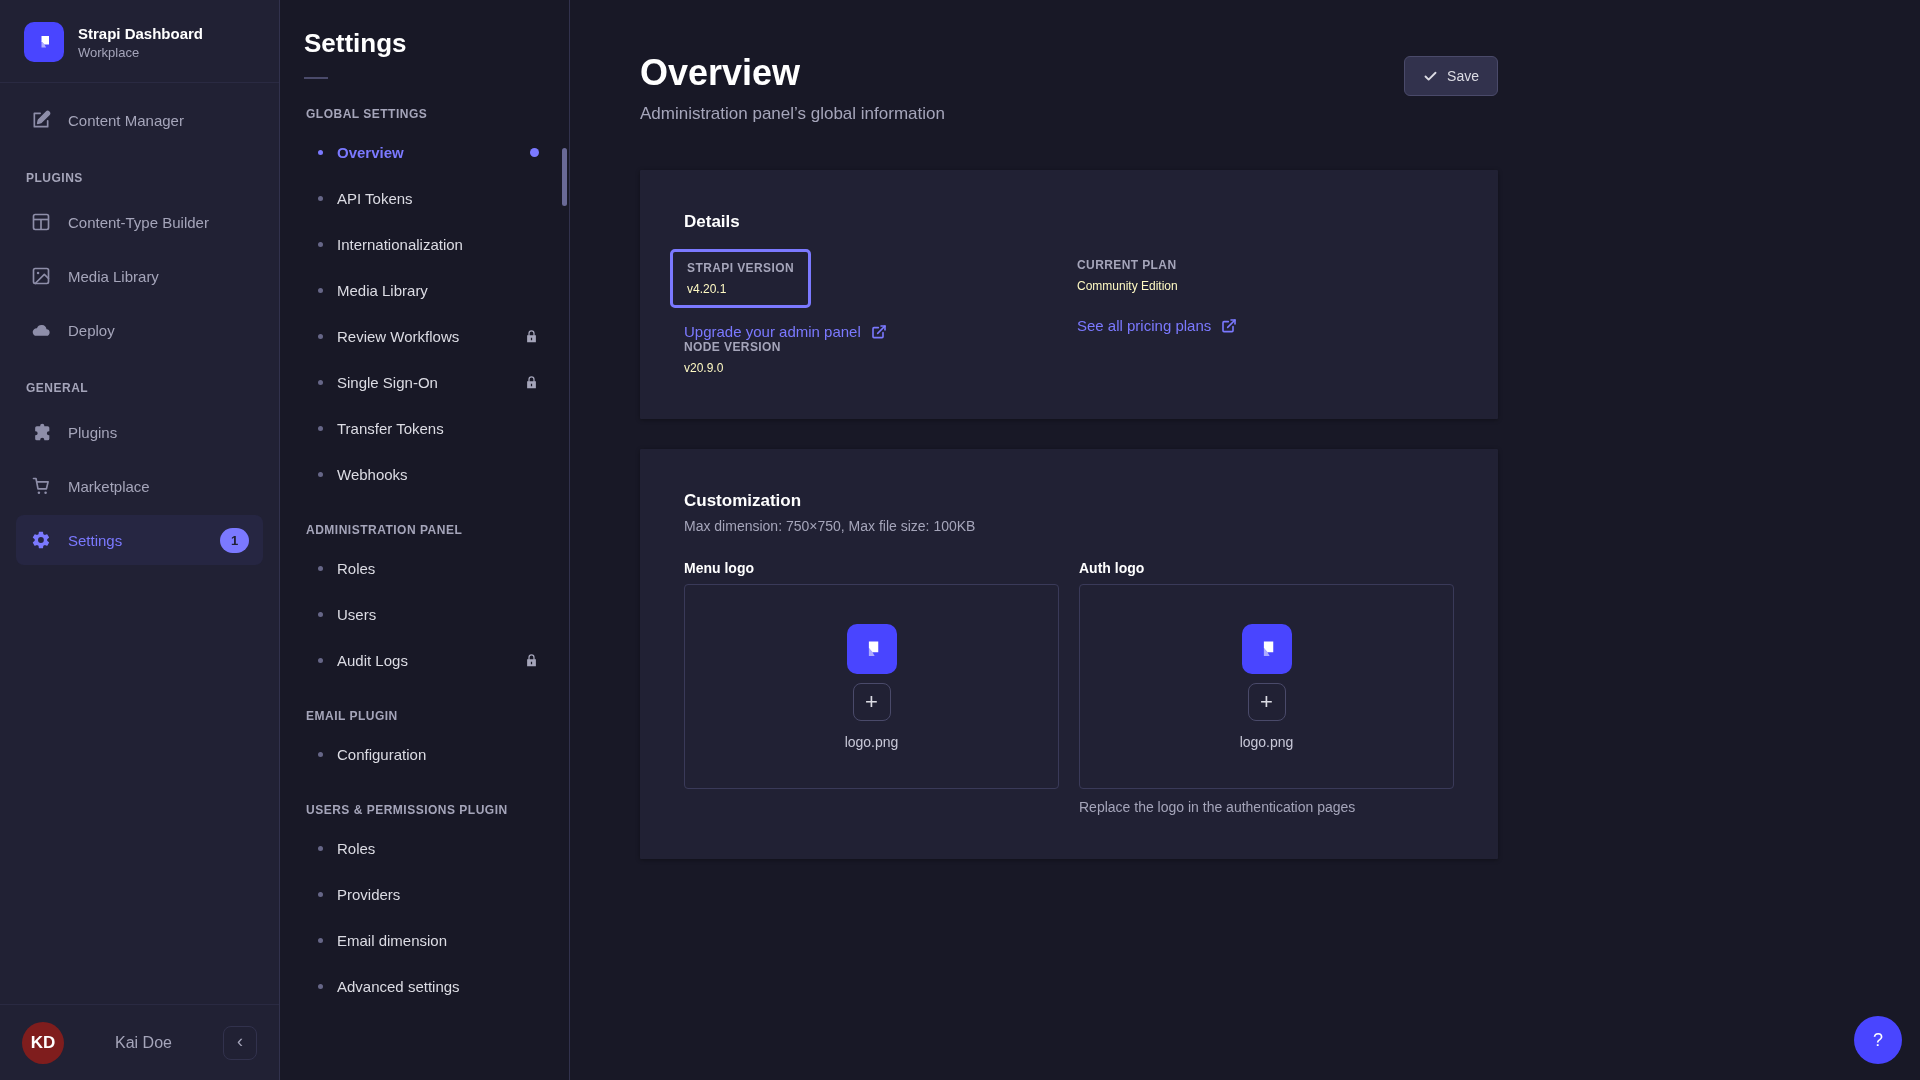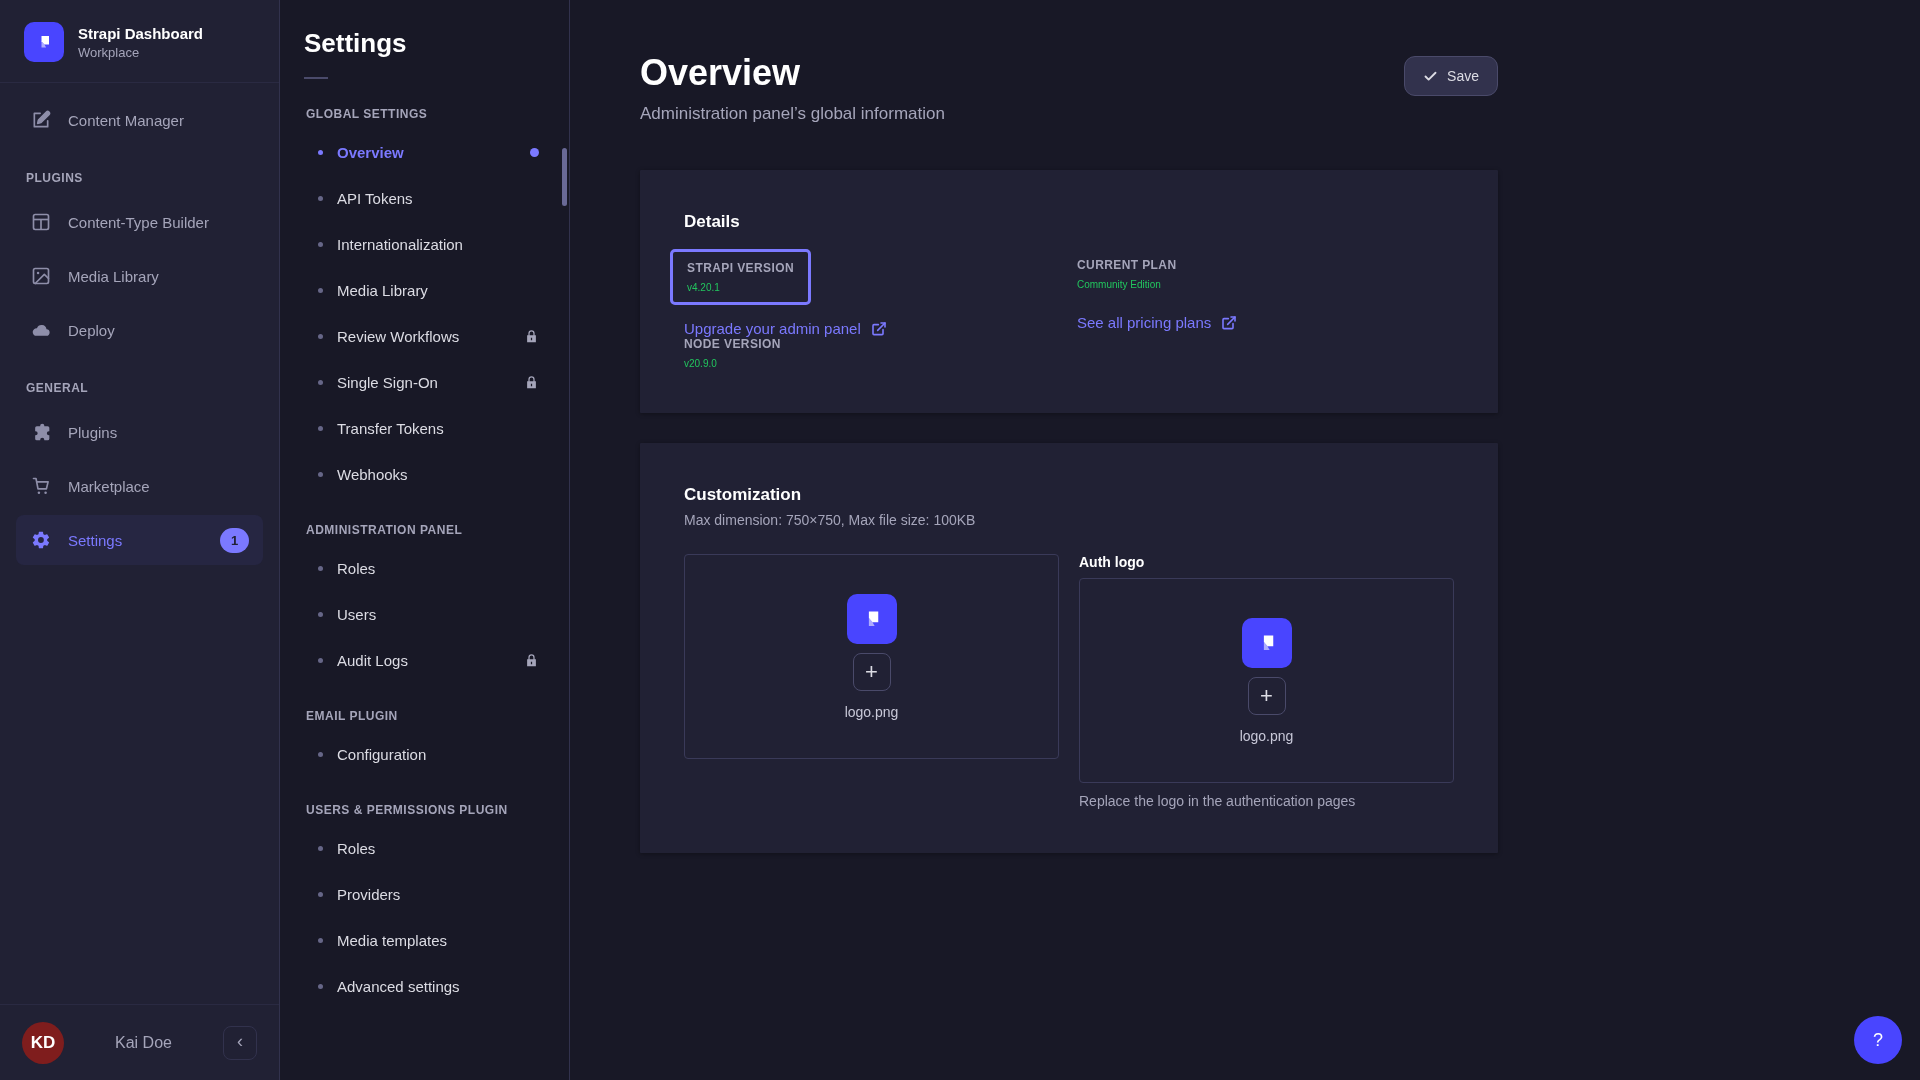--- a/index.html
+++ b/index.html
@@ -60,31 +60,31 @@
   .notif-dot { width:9px; height:9px; border-radius:50%; background:#7b79ff; }
   .scroll-thumb { position:absolute; right:2px; top:148px; width:5px; height:58px; border-radius:3px; background:#696996; }
 
   
   main { flex:1; height:100%; overflow:hidden; padding:0 70px; }
   .page-head { display:flex; align-items:flex-start; justify-content:space-between; padding-top:52px; }
   .page-head h1 { font-size:36px; font-weight:700; color:#ffffff; }
   .page-sub { font-size:17px; color:#a5a5ba; margin-top:10px; }
   .save-btn {
     display:flex; align-items:center; gap:9px; height:40px; padding:0 18px; margin-top:4px;
-    background:#32324d; border:1px solid #4a4a6a; border-radius:11px; color:#dcdce4; font-size:14px;
+    background:#32324d; border:1px solid #4a4a6a; border-radius:6px; color:#dcdce4; font-size:14px;
     font-family:inherit; cursor:pointer;
   }
   .save-btn svg { color:#dcdce4; }
 
   .card { background:#212134; border-radius:1px; box-shadow:0 1px 4px rgba(0,0,0,.35); padding:42px 44px 44px 44px; }
   .details-card { margin-top:46px; }
   .card h2 { font-size:17px; font-weight:700; color:#ffffff; }
   .details-grid { display:grid; grid-template-columns:1fr 1fr; column-gap:16px; margin-top:26px; }
   .meta-label { font-size:12px; font-weight:700; letter-spacing:.4px; color:#a5a5ba; }
-  .meta-value { font-size:10px; color:#22c55e; margin-top:7px; }
+  .meta-value { font-size:12px; color:#fef9c3; margin-top:7px; }
   .hl-box {
     display:inline-block; border:3px solid #7b79ff; border-radius:5px;
     padding:9px 14px; margin:-9px -14px; position:relative;
   }
   .ext-link { display:flex; align-items:center; gap:10px; color:#7b79ff; font-size:15px; margin-top:24px; cursor:pointer; text-decoration:none; width:fit-content; }
   .ext-link svg { flex-shrink:0; }
   .meta-block { }
 
   .custom-card { margin-top:30px; }
   .card-sub { font-size:14px; color:#a5a5ba; margin-top:7px; }
@@ -302,21 +302,21 @@
         <div class="sub-item">
           <span class="bullet"></span>
           <span class="sub-label">Roles</span>
         </div>
         <div class="sub-item">
           <span class="bullet"></span>
           <span class="sub-label">Providers</span>
         </div>
         <div class="sub-item">
           <span class="bullet"></span>
-          <span class="sub-label">Media templates</span>
+          <span class="sub-label">Email dimension</span>
         </div>
         <div class="sub-item">
           <span class="bullet"></span>
           <span class="sub-label">Advanced settings</span>
         </div>
       </div>
     </div>
     <div class="scroll-thumb"></div>
   </aside>
 
@@ -371,20 +371,21 @@
         </div>
       </div>
     </section>
 
     <section class="card custom-card">
       <h2>Customization</h2>
       <p class="card-sub">Max dimension: 750×750, Max file size: 100KB</p>
       <div class="logo-grid">
 
         <div class="logo-field">
+          <div class="field-label">Menu logo</div>
           <div class="upload-box">
             <div class="upload-logo">
               <svg width="30" height="30" viewBox="0 0 24 24">
                   <path fill="#fff" d="M9.5 6H17v8.5h-4.6L9.5 11.2z"></path>
                   <path fill="#fff" opacity=".55" d="M12.4 14.5 9.5 11.2v6.3h4.6z"></path>
                 </svg>
             </div>
             <button class="plus-btn"><span>+</span></button>
             <div class="file-name">logo.png</div>
           </div>

